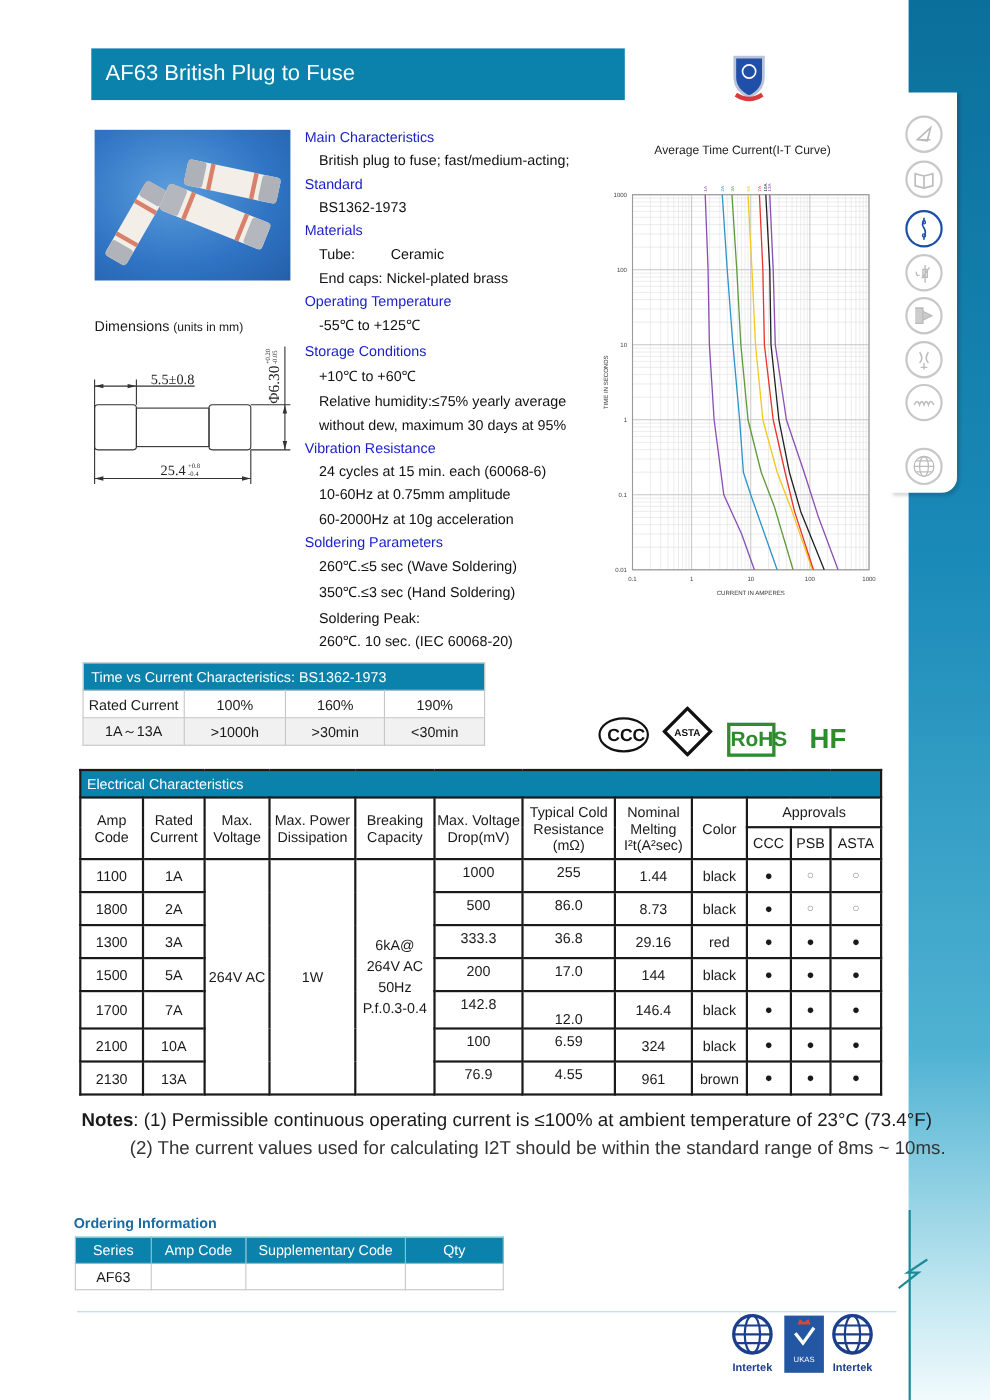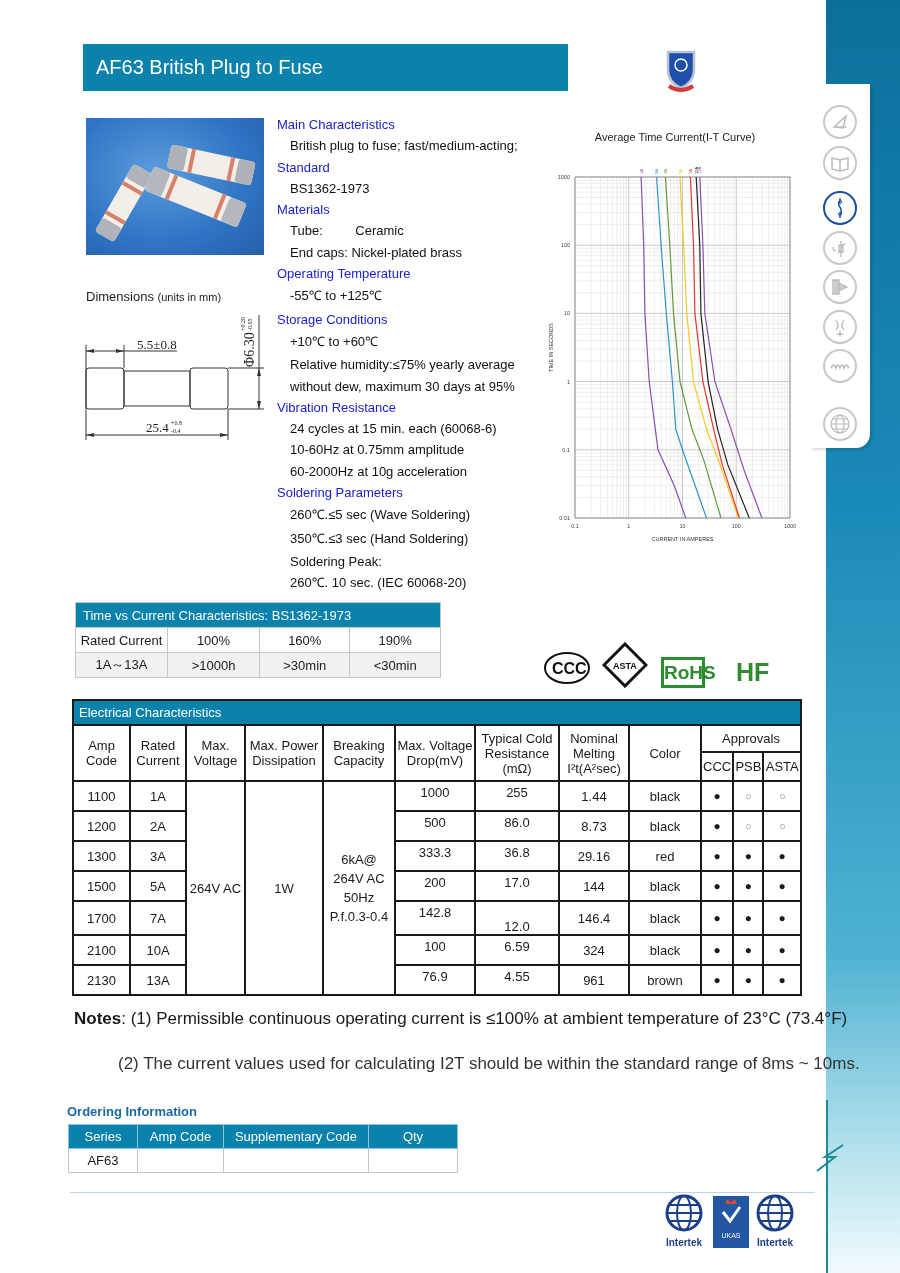--- a/index.html
+++ b/index.html
@@ -58,21 +58,21 @@
   .elec { position: absolute; left: 72px; top: 699px; width: 730px; border-collapse: collapse; font-size: 13px; }
   .elec td { border: 2px solid #1a1a1a; text-align: center; vertical-align: middle; }
   .elec .cap td { background: #0a82ab; color: #fff; text-align: left; padding-left: 5px; height: 25px; }
   .elec .hd td { line-height: 15px; }
   .elec .row td { height: 30px; }
   .dot-full { font-size: 12px; }
   .dot-empty { font-size: 11px; color: #888; }
 
   .notes { position: absolute; left: 74px; top: 1006px; font-size: 17px; line-height: 25px; }
   .notes b { font-weight: bold; }
-  .notes .n2 { padding-left: 44px; color: #333; margin-top: 20px; }
+  .notes .n2 { padding-left: 44px; color: #333; }
 
   .ord-title { position: absolute; left: 67px; top: 1104px; color: #1a6aa0; font-weight: bold; font-size: 13px; }
   .ord { position: absolute; left: 68px; top: 1124px; width: 390px; border-collapse: collapse; font-size: 13px; padding-left: 36px; }
   .ord td { border: 1px solid #c6c6c6; text-align: center; height: 24px; }
   .ord .hdr td { background: #0a82ab; color: #fff; border-color: #8fc4d8; }
 
   .footer-line { position: absolute; left: 70px; top: 1192px; width: 745px; height: 1px; background: #b6d8e6; }
   .cert { position: absolute; top: 1193px; }
   .cert-text { font-size: 10px; font-weight: bold; color: #1b3f8b; text-align: center; }
 </style>
@@ -384,21 +384,21 @@
       </tr>
   <tr class="hd">
     <td rowspan="2" style="width:57px;height:56px">Amp Code</td>
     <td rowspan="2" style="width:56px">Rated Current</td>
     <td rowspan="2" style="width:59px">Max. Voltage</td>
     <td rowspan="2" style="width:78px">Max. Power Dissipation</td>
     <td rowspan="2" style="width:72px">Breaking Capacity</td>
     <td rowspan="2" style="width:80px">Max. Voltage Drop(mV)</td>
     <td rowspan="2" style="width:84px">Typical Cold Resistance (mΩ)</td>
     <td rowspan="2" style="width:70px">Nominal Melting I²t(A²sec)</td>
-    <td rowspan="2" style="width:72px">Color</td>
+    <td rowspan="2" style="width:50px">Color</td>
     <td colspan="3" style="height:26px">Approvals</td>
   </tr>
   <tr class="hd">
     <td style="height:28px">CCC</td>
     <td>PSB</td>
     <td>ASTA</td>
   </tr>
   </tbody>
     <tbody id="elec-body">
       <tr class="row">
@@ -414,21 +414,21 @@
         </td>
         <td style="vertical-align: top; padding-top: 3px;">1000</td>
         <td style="vertical-align: top; padding-top: 3px;">255</td>
         <td>1.44</td>
         <td>black</td>
         <td class="dot-full">●</td>
         <td class="dot-empty">○</td>
         <td class="dot-empty">○</td>
       </tr>
       <tr class="row">
-        <td>1200</td>
+        <td>1800</td>
         <td>2A</td>
         <td style="vertical-align: top; padding-top: 3px;">500</td>
         <td style="vertical-align: top; padding-top: 3px;">86.0</td>
         <td>8.73</td>
         <td>black</td>
         <td class="dot-full">●</td>
         <td class="dot-empty">○</td>
         <td class="dot-empty">○</td>
       </tr>
       <tr class="row">

